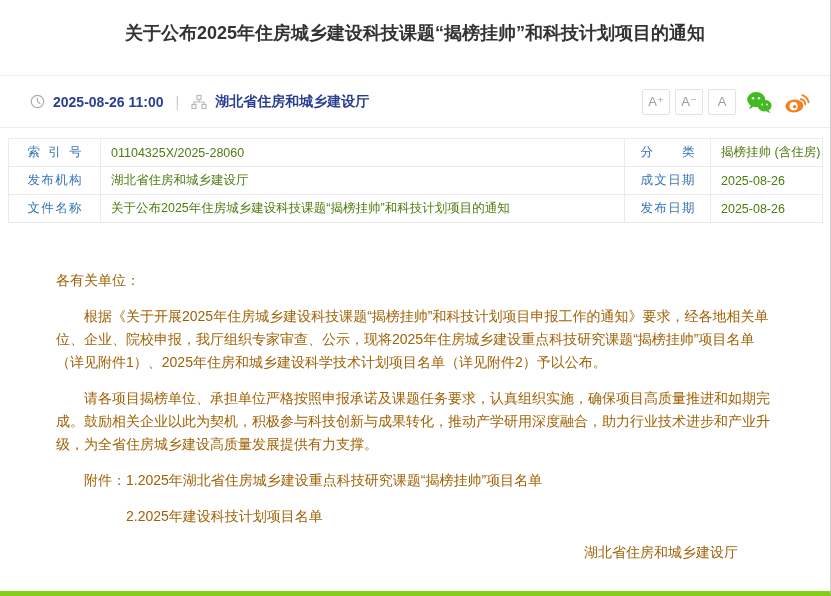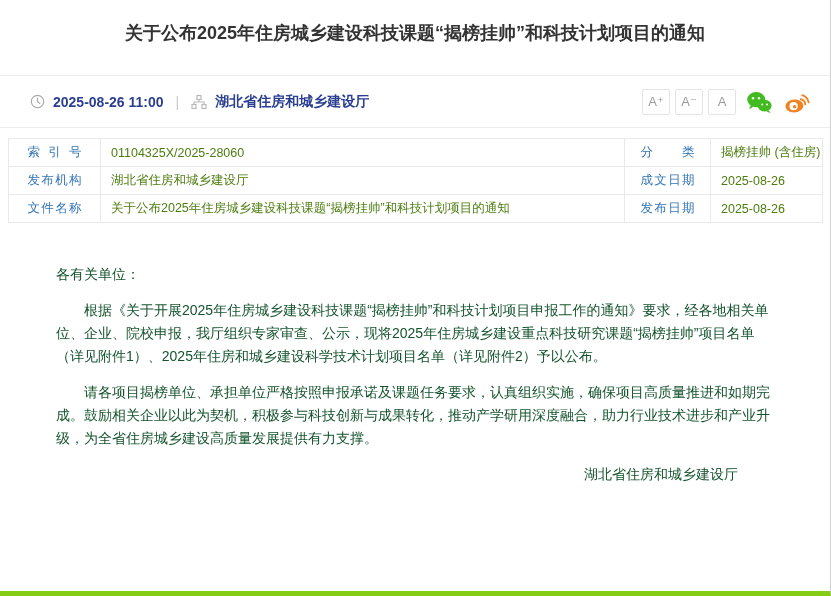--- a/index.html
+++ b/index.html
@@ -24,29 +24,29 @@
   .meta-sep{ color:#c9c9c9; font-weight:normal; padding:0 12px; }
   .meta-right{ display:flex; align-items:center; }
   .fs-btn{
     width:28px; height:26px; margin-left:5px; background:#fff;
     border:1px solid #e3e3e3; border-radius:2px; color:#9b9b9b;
     font-size:13px; font-family:inherit; display:inline-flex;
     align-items:center; justify-content:center; cursor:pointer; padding:0;
   }
   .share-ico{ display:inline-flex; margin-left:10px; cursor:pointer; }
   
-  .info-table{ width:815px; margin:10px 8px 0; border-collapse:collapse; table-layout:fixed; }
+  .info-table{ width:815px; margin:10px 8px 6px; border-collapse:collapse; table-layout:fixed; }
   .info-table td{
     border:1px solid #eaeaea; height:28px; padding:2px 10px;
     font-size:12.5px; color:#4d7c0f; white-space:nowrap; overflow:hidden;
   }
   .info-table td.lbl{ color:#3374b5; text-align:center; }
   .lbl-inner{ display:inline-block; min-width:54px; text-align:justify; text-align-last:justify; }
   
-  .doc-body{ padding:40px 56px 0; font-size:14px; color:#14532d; }
+  .doc-body{ padding:40px 56px 0; font-size:14px; color:#a16207; }
   .doc-body p{ margin:0 0 13px; line-height:23px; }
   .indent{ text-indent:2em; }
   .att-2{ padding-left:70px; }
   .sign-org{ text-align:right; padding-right:36px; margin-top:8px !important; }
 </style>
 </head>
 <body>
 
 <div class="page">
 
@@ -128,17 +128,19 @@
         <td class="lbl"><span class="lbl-inner">发布日期</span></td>
         <td>2025-08-26</td>
       </tr>
     </tbody>
   </table>
 
   <div class="doc-body">
     <p>各有关单位：</p>
     <p class="indent">根据《关于开展2025年住房城乡建设科技课题“揭榜挂帅”和科技计划项目申报工作的通知》要求，经各地相关单位、企业、院校申报，我厅组织专家审查、公示，现将2025年住房城乡建设重点科技研究课题“揭榜挂帅”项目名单（详见附件1）、2025年住房和城乡建设科学技术计划项目名单（详见附件2）予以公布。</p>
     <p class="indent">请各项目揭榜单位、承担单位严格按照申报承诺及课题任务要求，认真组织实施，确保项目高质量推进和如期完成。鼓励相关企业以此为契机，积极参与科技创新与成果转化，推动产学研用深度融合，助力行业技术进步和产业升级，为全省住房城乡建设高质量发展提供有力支撑。</p>
+    <p class="indent">附件：1.2025年湖北省住房城乡建设重点科技研究课题“揭榜挂帅”项目名单</p>
+    <p class="att-2">2.2025年建设科技计划项目名单</p>
     <p class="sign-org">湖北省住房和城乡建设厅</p>
 
   </div>
 
 </div>
 
 </body></html>

